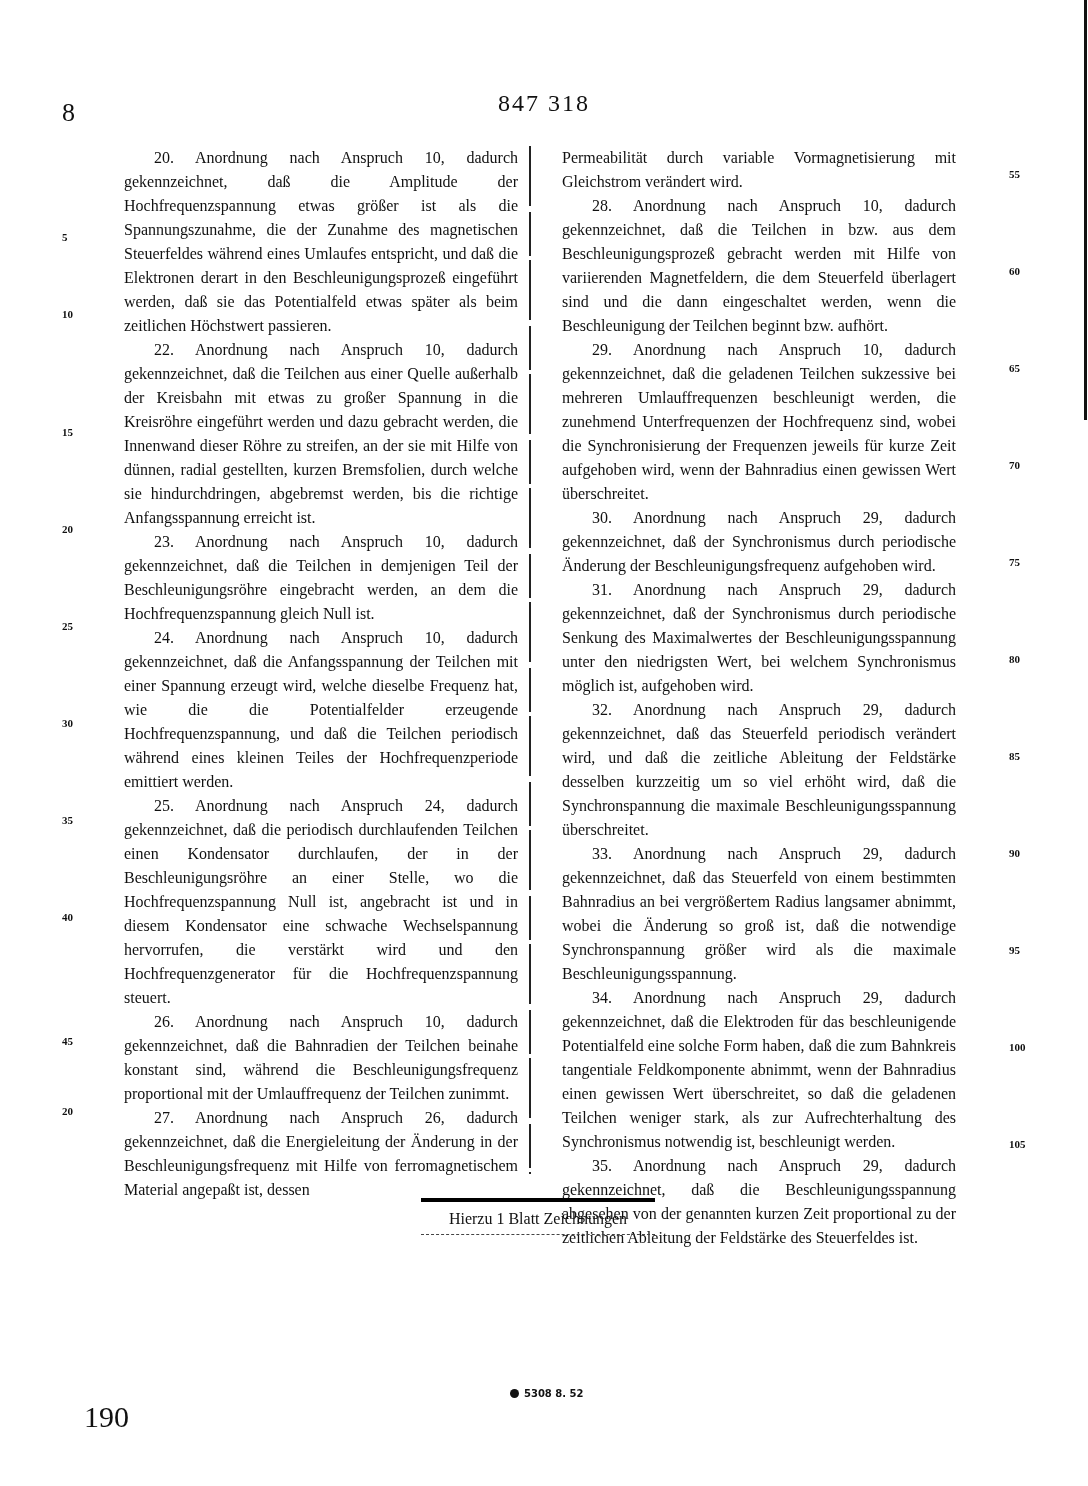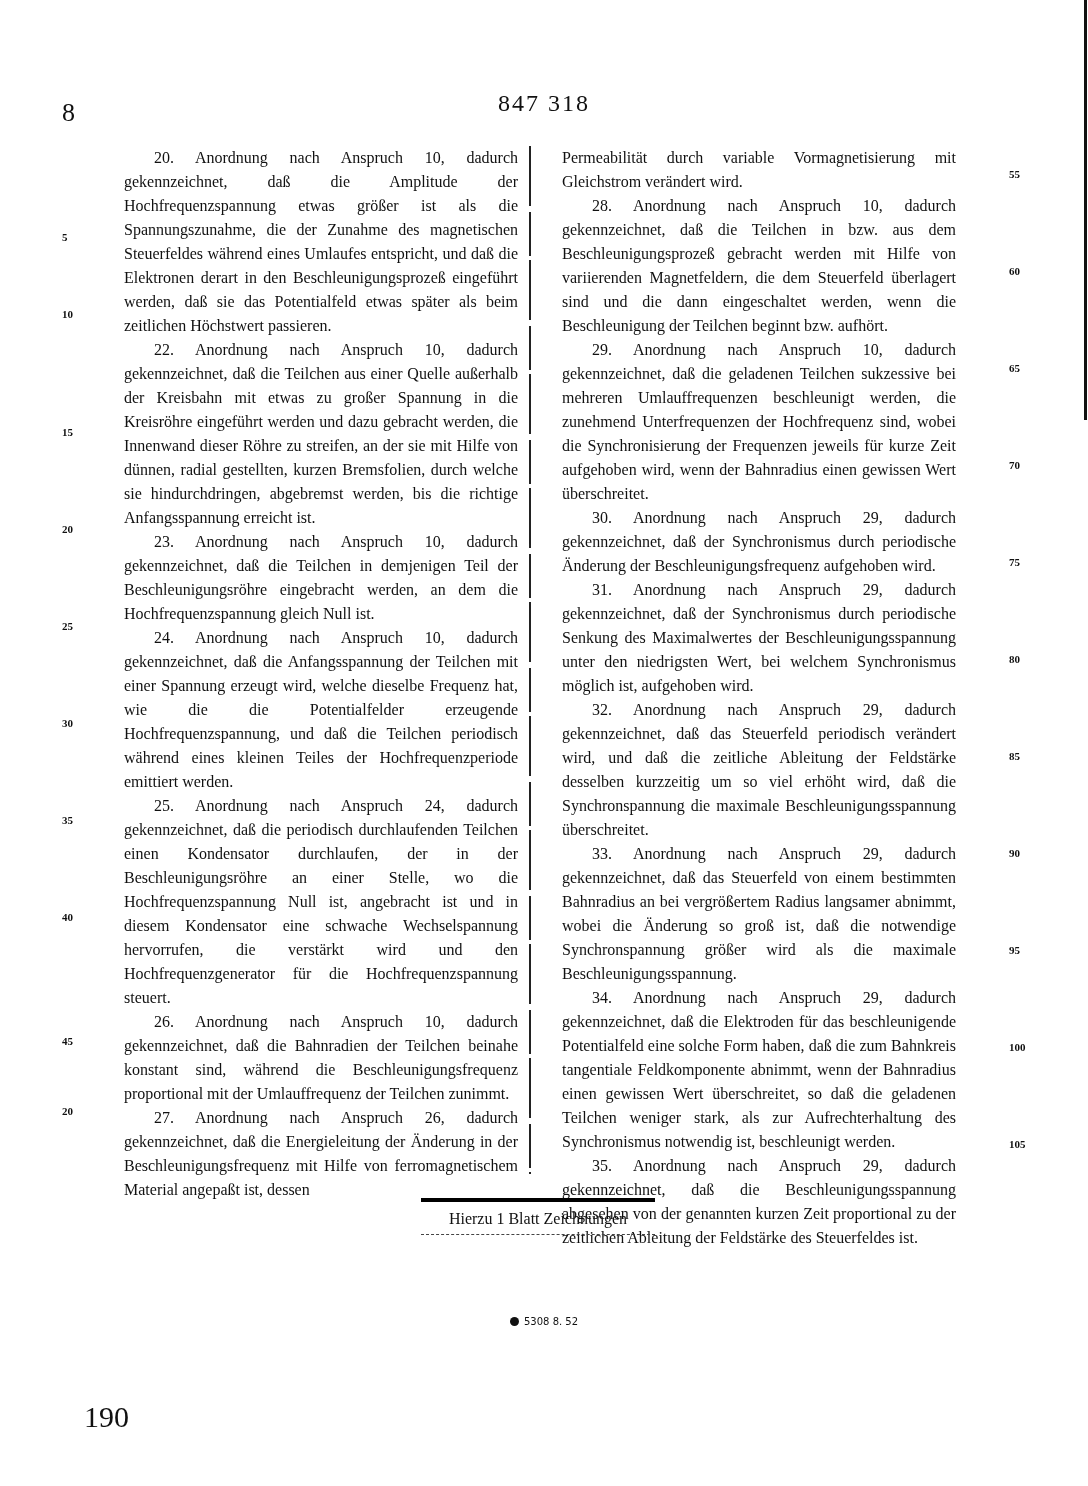--- a/index.html
+++ b/index.html
@@ -14,21 +14,21 @@
   .col-left { left: 124px; width: 394px; }
   .col-right { left: 562px; width: 394px; }
   .divider { position: absolute; left: 529px; top: 146px; width: 2px; height: 1028px;
     background: repeating-linear-gradient(to bottom, #222 0 60px, transparent 60px 66px, #222 66px 110px, transparent 110px 114px); }
   .claim { margin: 0; text-indent: 30px; }
   .claim.cont { text-indent: 0; }
   .lineno { position: absolute; font-size: 11px; font-weight: bold; }
   .lineno.left { left: 62px; }
   .lineno.right { left: 973px; padding-left: 36px; }
   .footer-box { position: absolute; left: 421px; top: 1198px; width: 234px; border-top: 4px solid #000000; border-bottom: 1px dashed #444; padding: 8px 0 6px 0; text-align: center; font-size: 16px; }
-  .print-code { position: absolute; left: 494px; top: 1316px; font-size: 10px; font-family: "DejaVu Sans", sans-serif; font-weight: normal; padding-left: 16px; }
+  .print-code { position: absolute; left: 494px; top: 1388px; font-size: 10px; font-family: "DejaVu Sans", sans-serif; font-weight: bold; padding-left: 16px; }
   .print-code .dot { display: inline-block; width: 9px; height: 9px; border-radius: 50%; background: #111; margin-right: 5px; vertical-align: -1px; }
   .sheet-num { position: absolute; left: 84px; top: 1400px; font-size: 30px; }
 </style>
 </head>
 <body>
 
 <div class="edge-line"></div>
 
 <div class="page-num">8</div>
 <div class="patent-no">847 318</div>

